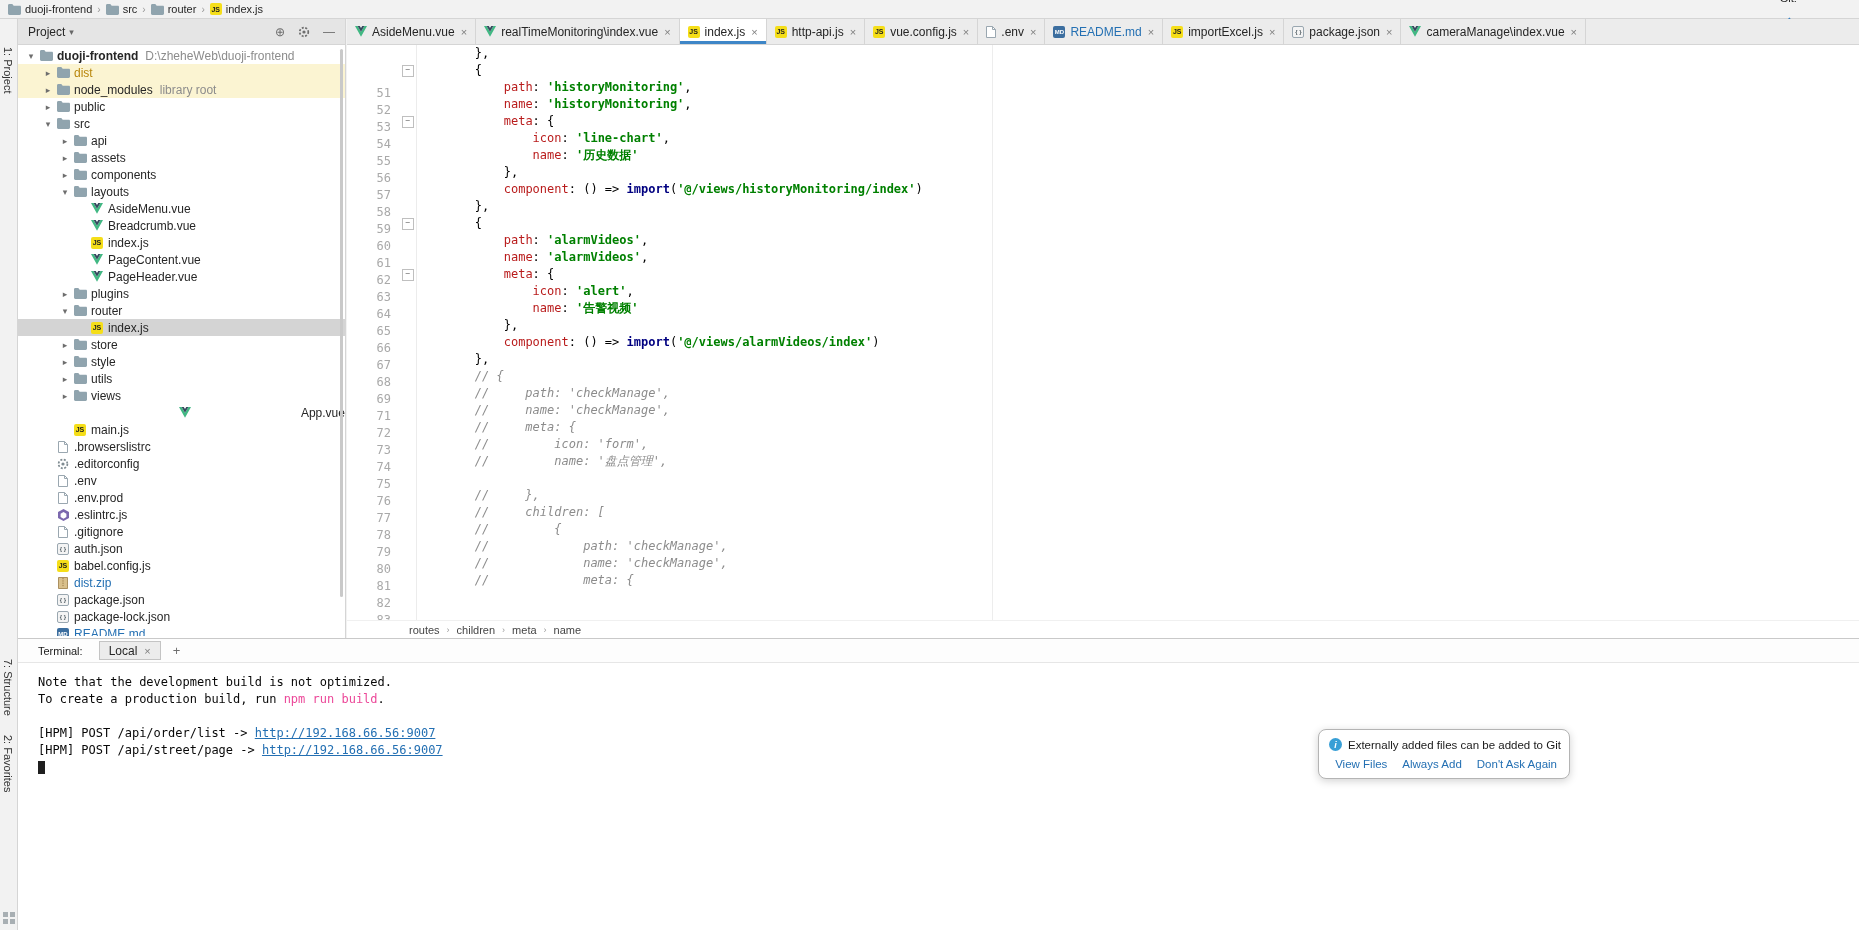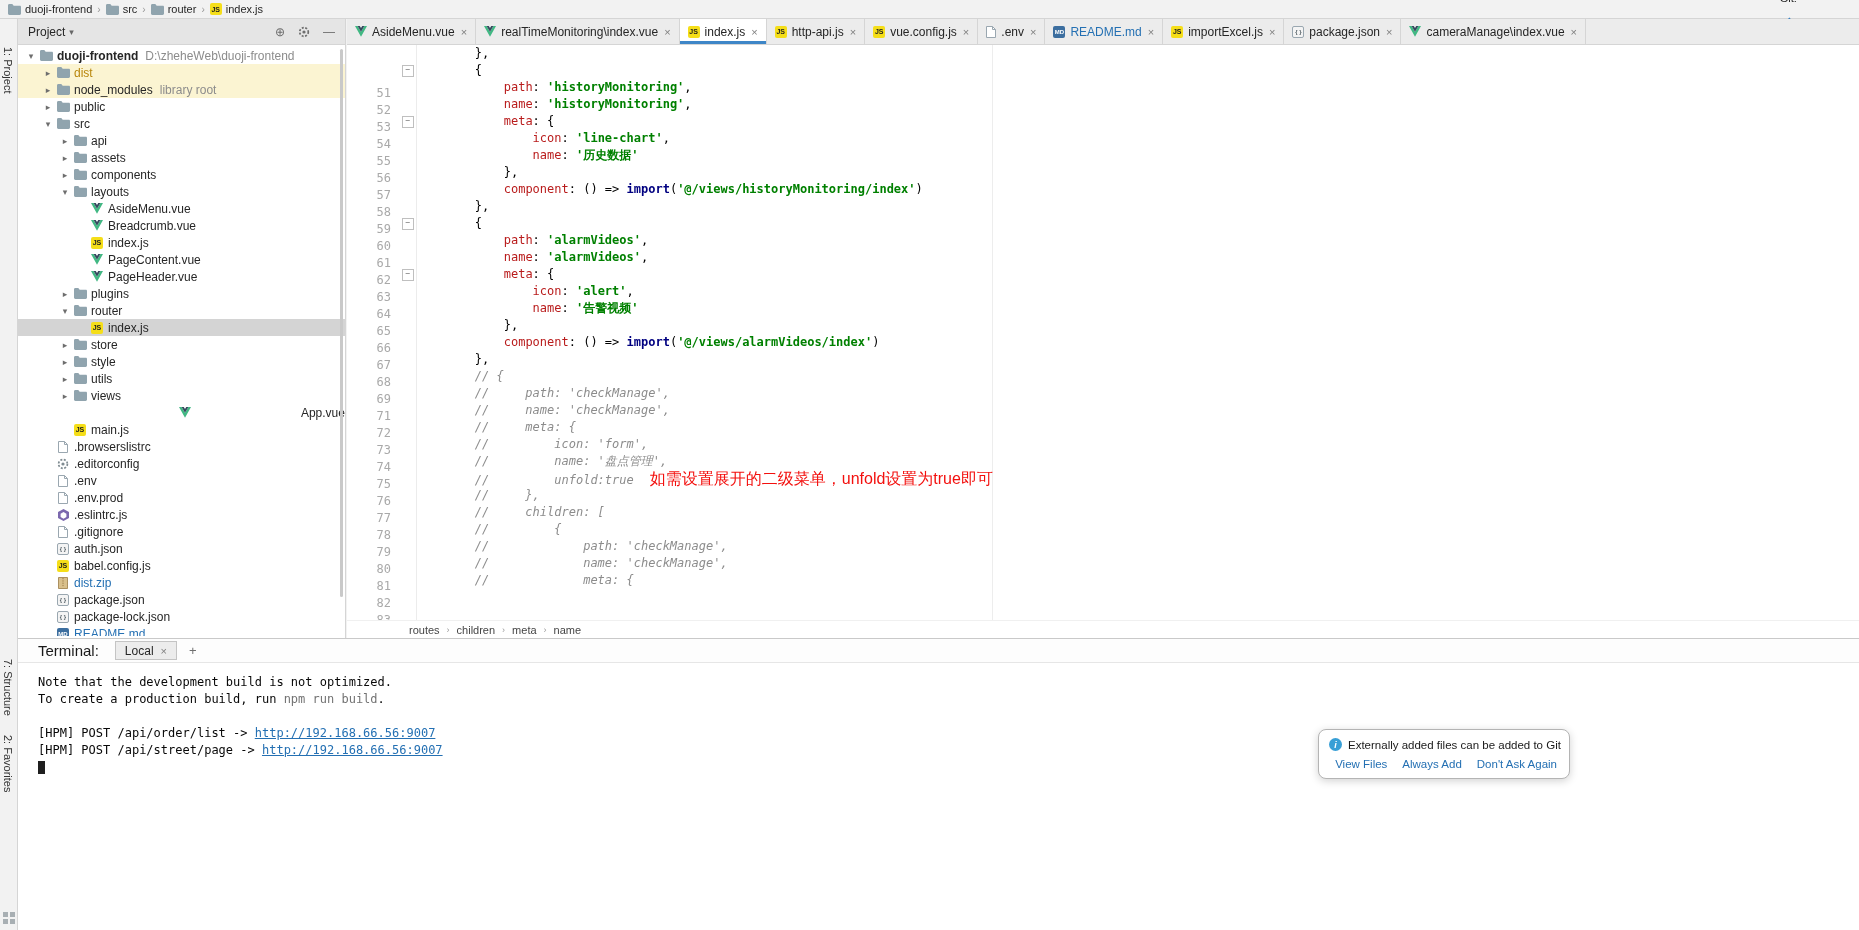--- a/index.html
+++ b/index.html
@@ -76,27 +76,27 @@
   .tk-kw  { color:#000080; font-weight:bold; }
   .tk-cmt { color:#8c8c8c; font-style:italic; }
   .tk-annot { font-family:"Liberation Sans",sans-serif; font-size:16px; color:#f3100e; margin-left:16px; font-weight:500; }
   .code-crumbs { height:18px; background:#fff; display:flex; align-items:center; gap:7px; padding-left:62px; font-size:11px; color:#454545; border-top:1px solid #f0f0f0; }
   .cc-sep { color:#9a9a9a; font-size:9px; }
   .cc-item { cursor:pointer; }
 
   
   .terminal { position:absolute; left:18px; top:638px; width:1841px; height:292px; background:#fff; border-top:1px solid #c9c9c9; }
   .term-header { height:24px; display:flex; align-items:center; padding-left:20px; background:#fdfdfd; border-bottom:1px solid #e6e6e6; }
-  .term-title { font-size:15px; color:#1a1a1a; }
+  .term-title { font-size:11px; color:#1a1a1a; }
   .term-tab { margin-left:16px; display:inline-flex; align-items:center; gap:7px; background:#ececec; border:1px solid #c4c4c4; padding:1px 9px; height:19px; cursor:pointer; }
   .term-tab-close { color:#7f7f7f; font-size:11px; }
   .term-plus { margin-left:12px; color:#6e6e6e; font-size:13px; cursor:pointer; }
   .term-body { padding:11px 0 0 20px; font-family:"DejaVu Sans Mono","Liberation Mono",monospace; font-size:12px; line-height:17px; color:#080808; height:267px; overflow:hidden; }
   .term-line { height:17px; white-space:pre; }
-  .term-cmd { color:#737373;margin-top:16px; }
+  .term-cmd { color:#ec4899;margin-top:16px; }
   .term-link { color:#2470b3; text-decoration:underline; cursor:pointer; }
   .term-cursor { display:inline-block; width:7px; height:13px; background:#1f1f1f; vertical-align:middle; }
 
   
   .notification { position:absolute; left:1318px; top:729px; width:252px; background:#fff; border:1px solid #b4b4b4; border-radius:8px; padding:8px 12px 8px 10px; box-shadow:0 2px 8px rgba(0,0,0,.18); font-size:11.5px; z-index:10; }
   .notif-row { display:flex; align-items:center; }
   .notif-icon { flex:none; width:13px; height:13px; border-radius:50%; background:#389fd6; color:#fff; font-size:9px; font-weight:bold; font-style:italic; display:inline-flex; align-items:center; justify-content:center; }
   .notif-msg { margin-left:6px; color:#1a1a1a; white-space:nowrap; }
   .notif-actions { margin-top:7px; display:flex; justify-content:flex-end; gap:15px; }
   .notif-link { color:#2470b3; cursor:pointer; }
@@ -724,21 +724,20 @@
             <span class="code-text"><span class="tk-cmt">        //         icon: 'form',</span></span>
           </div>
           <div class="code-line">
             <span class="ln">76</span>
             <span class="foldzone"></span>
             <span class="code-text"><span class="tk-cmt">        //         name: '盘点管理',</span></span>
           </div>
           <div class="code-line">
             <span class="ln">77</span>
             <span class="foldzone"></span>
-            <span class="code-text"><span class="tk-cmt">        //         unfold:true</span><span class="tk-annot">如需设置展开的二级菜单，unfold设置为true即可</span></span>
           </div>
           <div class="code-line">
             <span class="ln">78</span>
             <span class="foldzone"></span>
             <span class="code-text"><span class="tk-cmt">        //     },</span></span>
           </div>
           <div class="code-line">
             <span class="ln">79</span>
             <span class="foldzone"></span>
             <span class="code-text"><span class="tk-cmt">        //     children: [</span></span>

